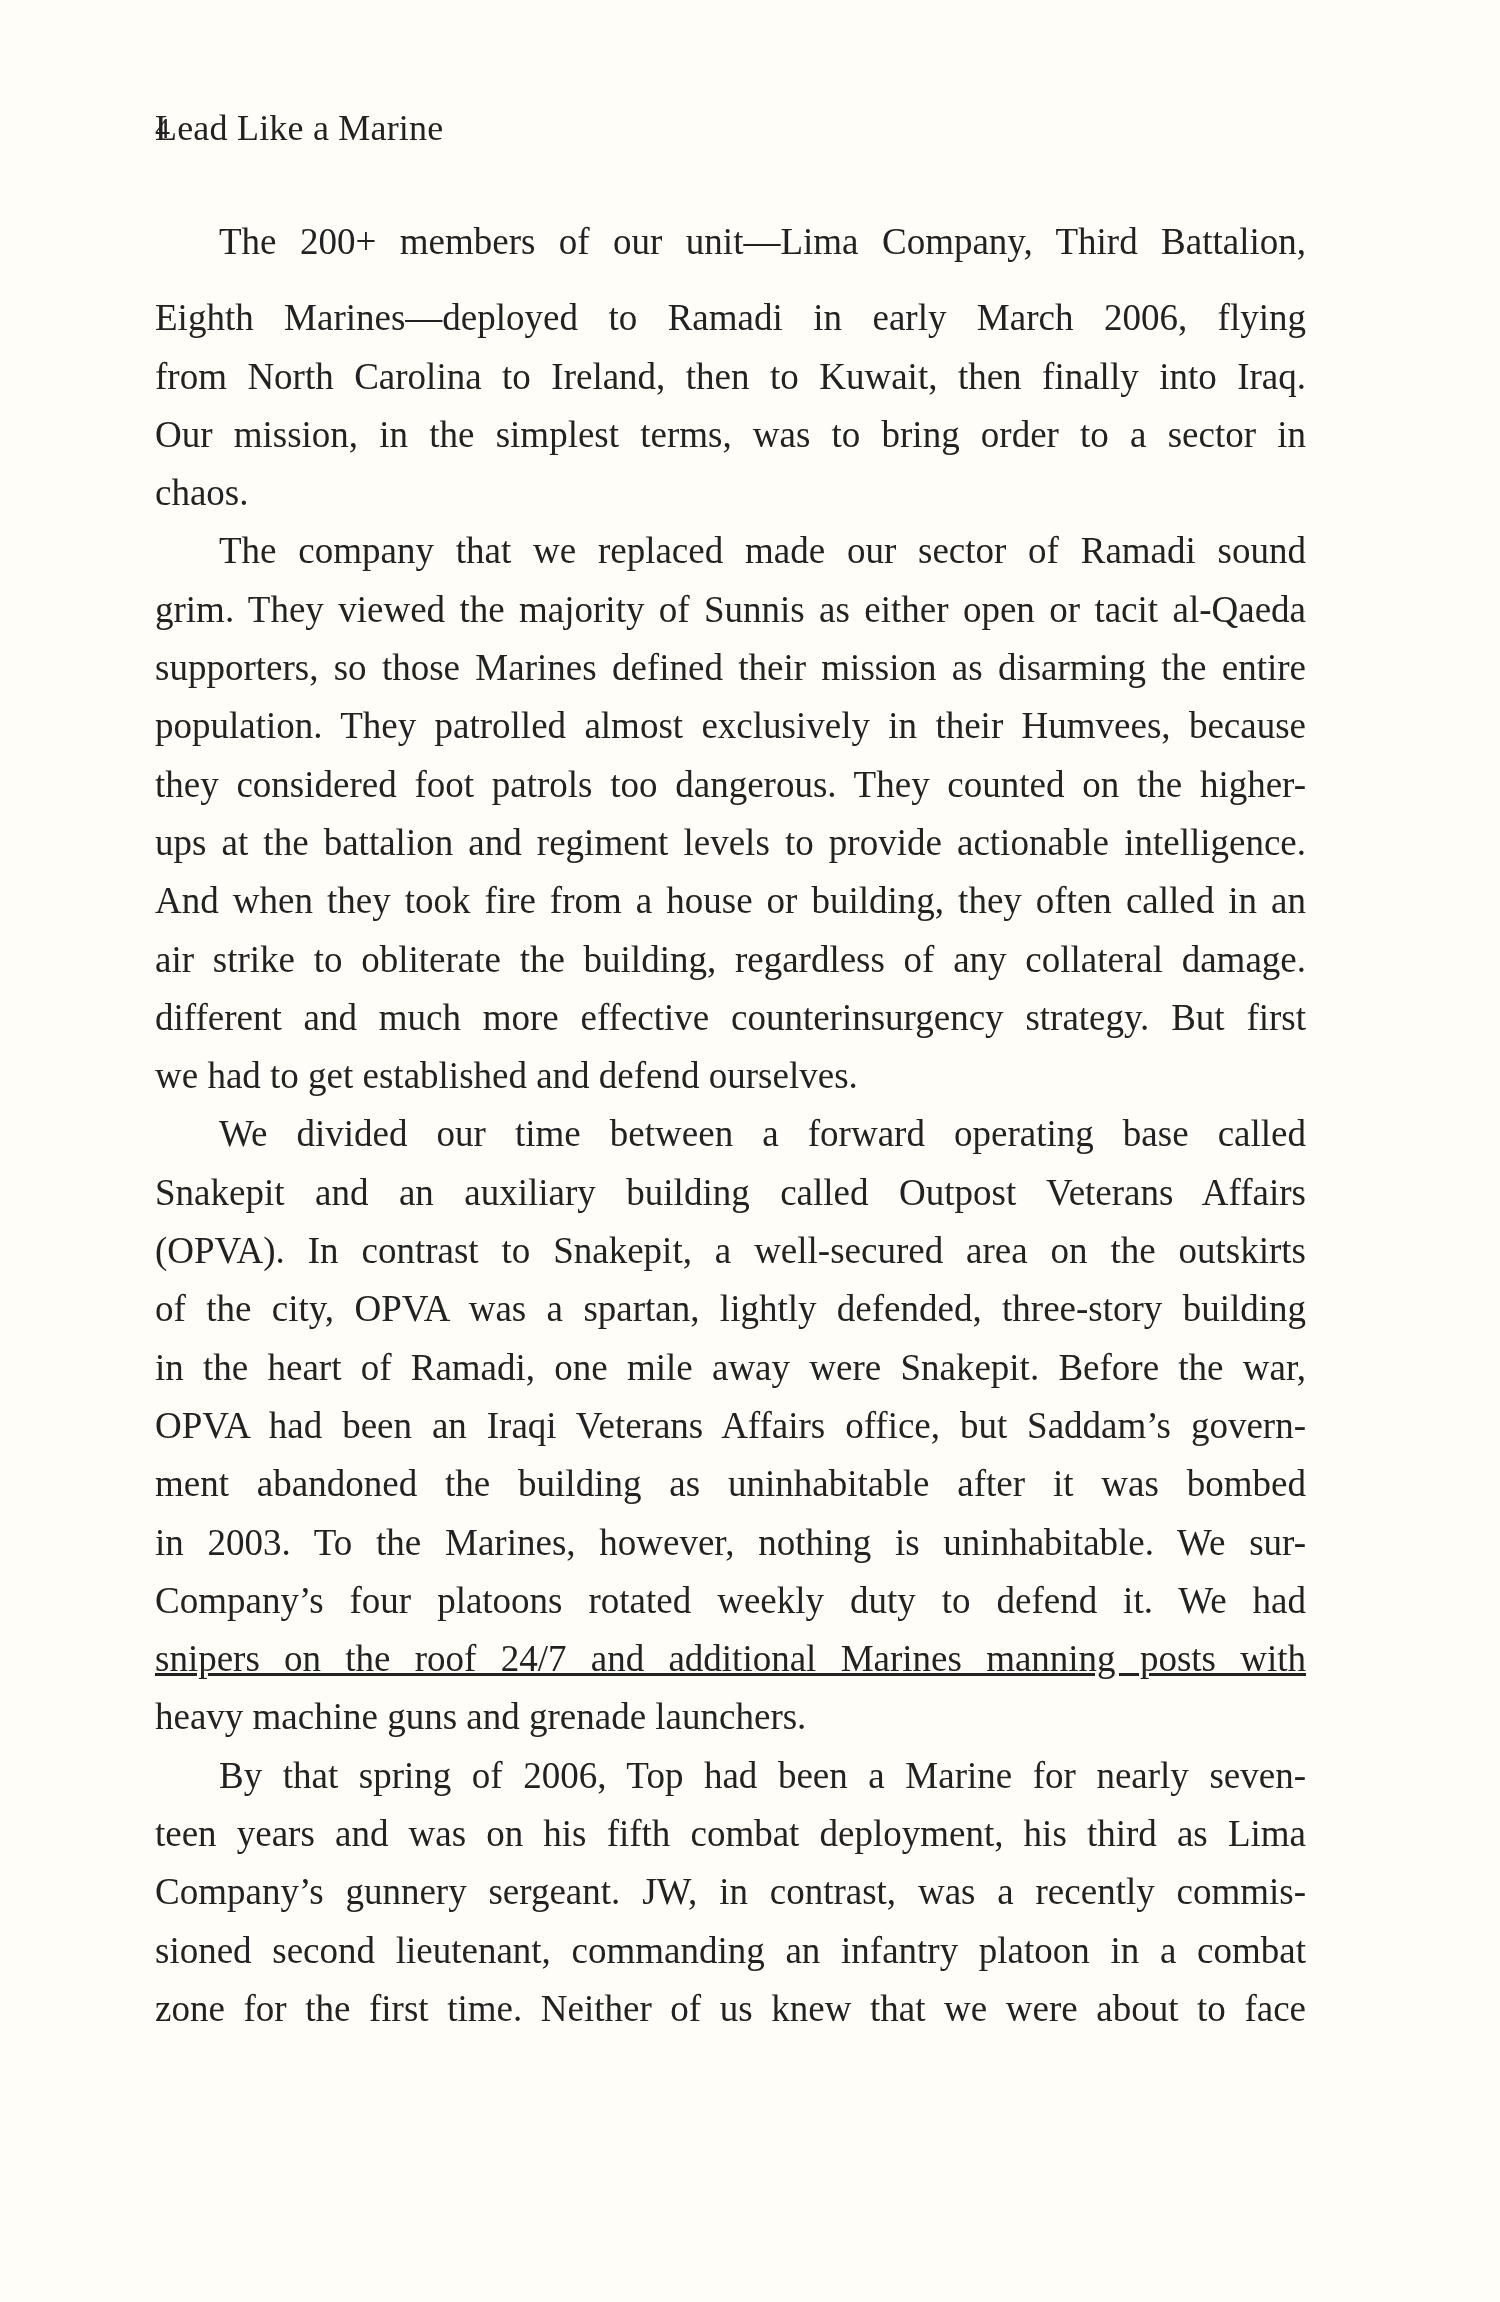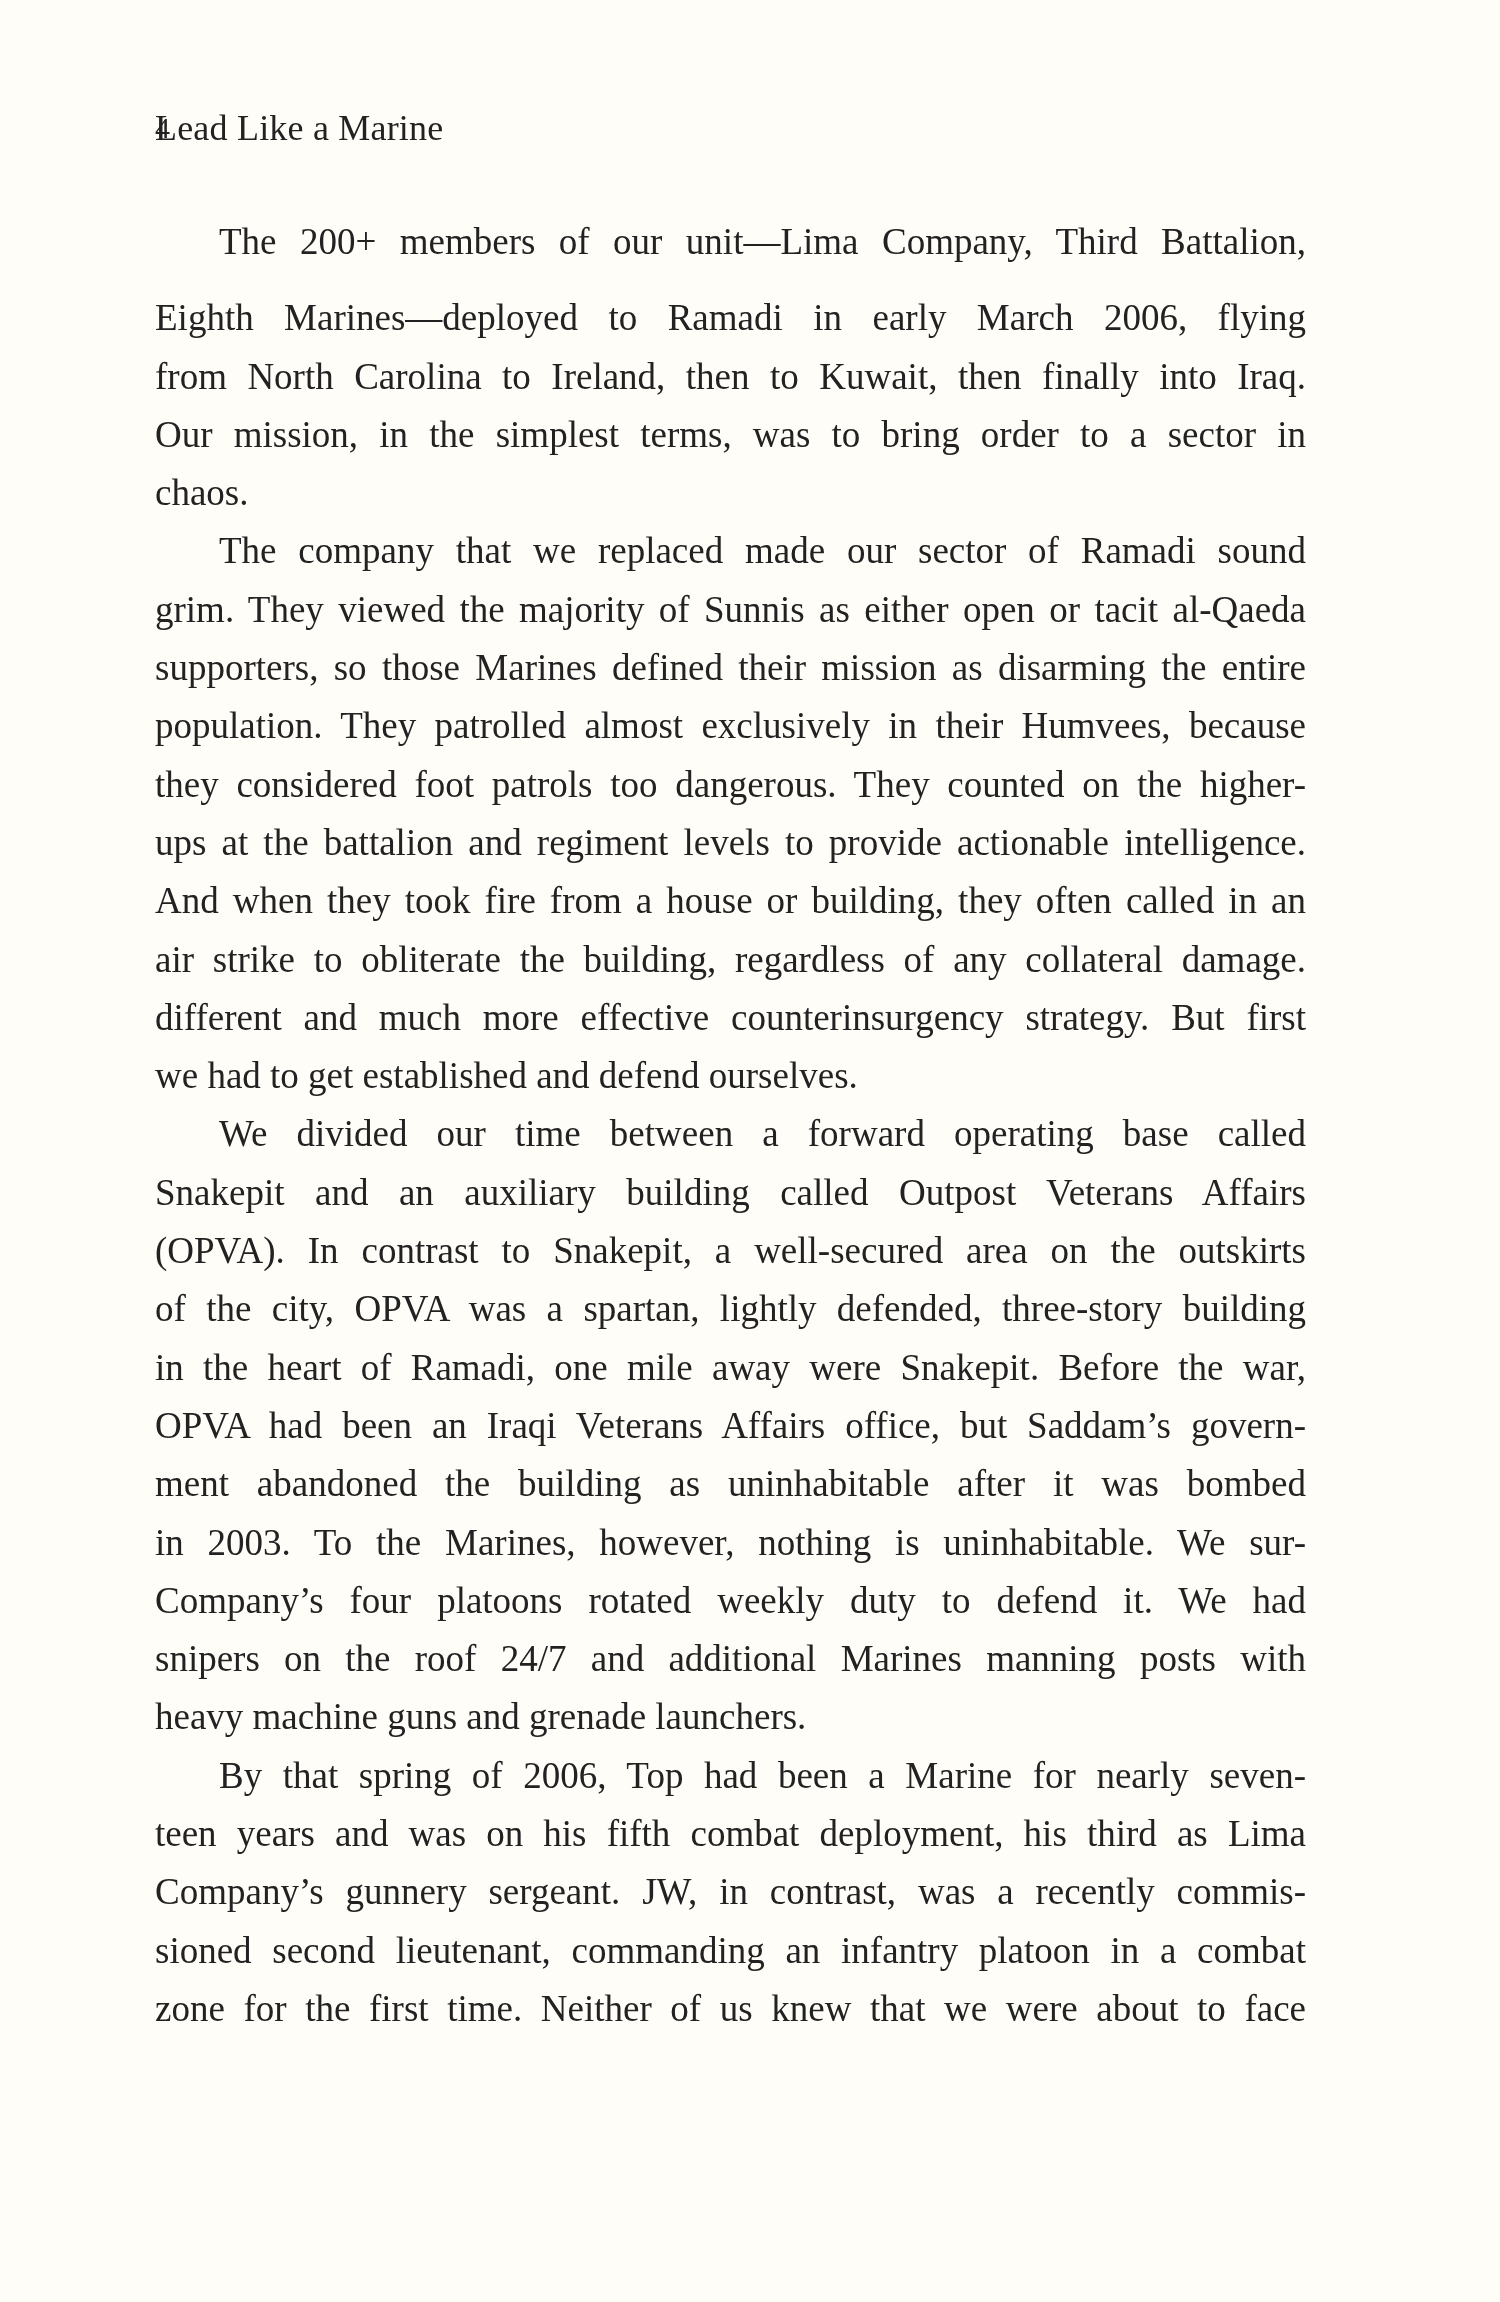--- a/index.html
+++ b/index.html
@@ -110,21 +110,21 @@
     <p class="paragraph">
       <span class="line indent" style="white-space: normal; height: 58.3px; overflow: hidden;">We divided our time between a forward operating base called</span>
       <span class="line" style="white-space: normal; height: 58.3px; overflow: hidden;">Snakepit and an auxiliary building called Outpost Veterans Affairs</span>
       <span class="line" style="white-space: normal; height: 58.3px; overflow: hidden;">(OPVA). In contrast to Snakepit, a well-secured area on the outskirts</span>
       <span class="line" style="white-space: normal; height: 58.3px; overflow: hidden;">of the city, OPVA was a spartan, lightly defended, three-story building</span>
       <span class="line" style="white-space: normal; height: 58.3px; overflow: hidden;">in the heart of Ramadi, one mile away were Snakepit. Before the war,</span>
       <span class="line" style="white-space: normal; height: 58.3px; overflow: hidden;">OPVA had been an Iraqi Veterans Affairs office, but Saddam’s govern-</span>
       <span class="line" style="white-space: normal; height: 58.3px; overflow: hidden;">ment abandoned the building as uninhabitable after it was bombed</span>
       <span class="line" style="white-space: normal; height: 58.3px; overflow: hidden;">in 2003. To the Marines, however, nothing is uninhabitable. We sur-</span>
       <span class="line" style="white-space: normal; height: 58.3px; overflow: hidden;">Company’s four platoons rotated weekly duty to defend it. We had</span>
-      <span class="line" style="white-space: normal; height: 58.3px; overflow: hidden;">snipers on the roof 24/7 and additional Marines manning posts with</span>
+      <span class="line" style="white-space: normal; height: 58.3px; overflow: hidden; text-decoration: underline;">snipers on the roof 24/7 and additional Marines manning posts with</span>
       <span class="line last" style="white-space: nowrap;">heavy machine guns and grenade launchers.</span>
     </p>
 
     <p class="paragraph">
       <span class="line indent" style="white-space: normal; height: 58.3px; overflow: hidden;">By that spring of 2006, Top had been a Marine for nearly seven-</span>
       <span class="line" style="white-space: normal; height: 58.3px; overflow: hidden;">teen years and was on his fifth combat deployment, his third as Lima</span>
       <span class="line" style="white-space: normal; height: 58.3px; overflow: hidden;">Company’s gunnery sergeant. JW, in contrast, was a recently commis-</span>
       <span class="line" style="white-space: normal; height: 58.3px; overflow: hidden;">sioned second lieutenant, commanding an infantry platoon in a combat</span>
       <span class="line" style="white-space: normal; height: 58.3px; overflow: hidden;">zone for the first time. Neither of us knew that we were about to face</span>
     </p>

